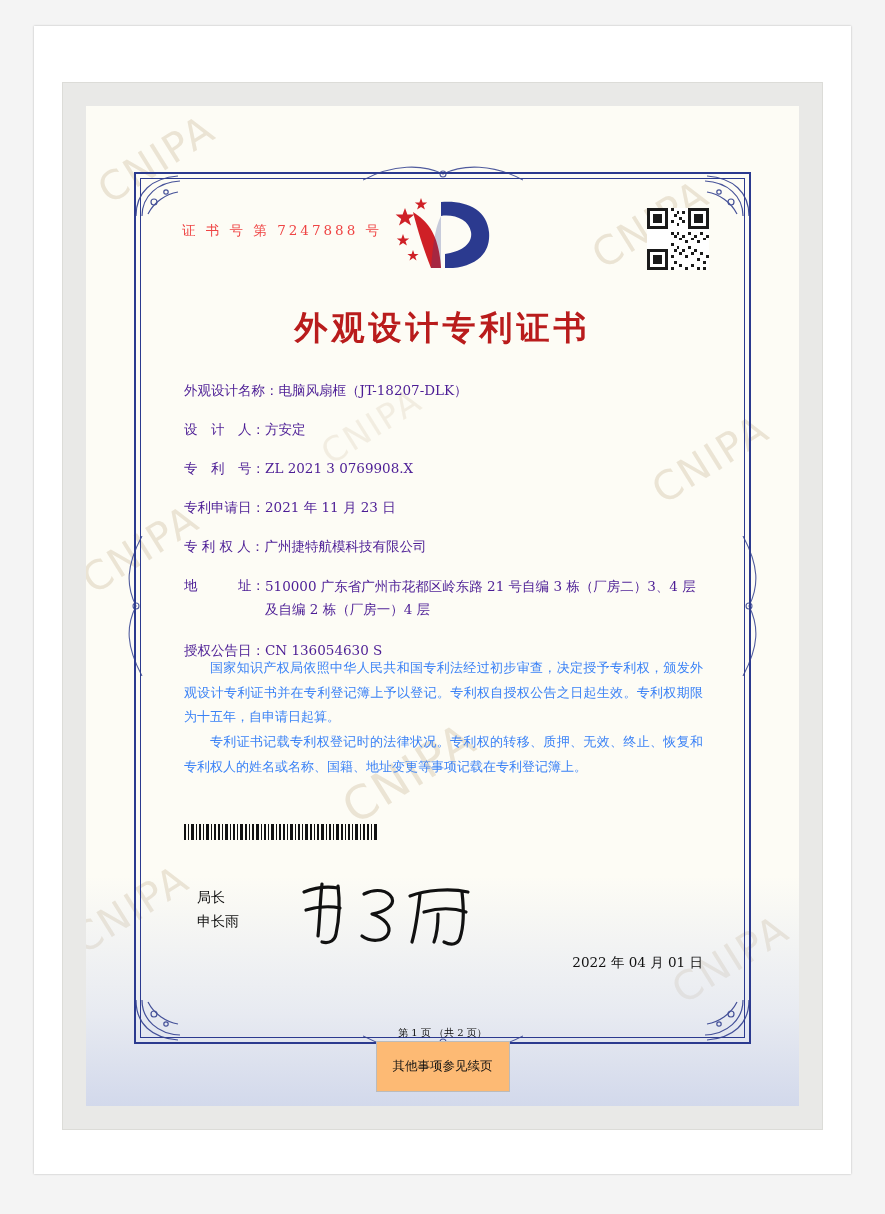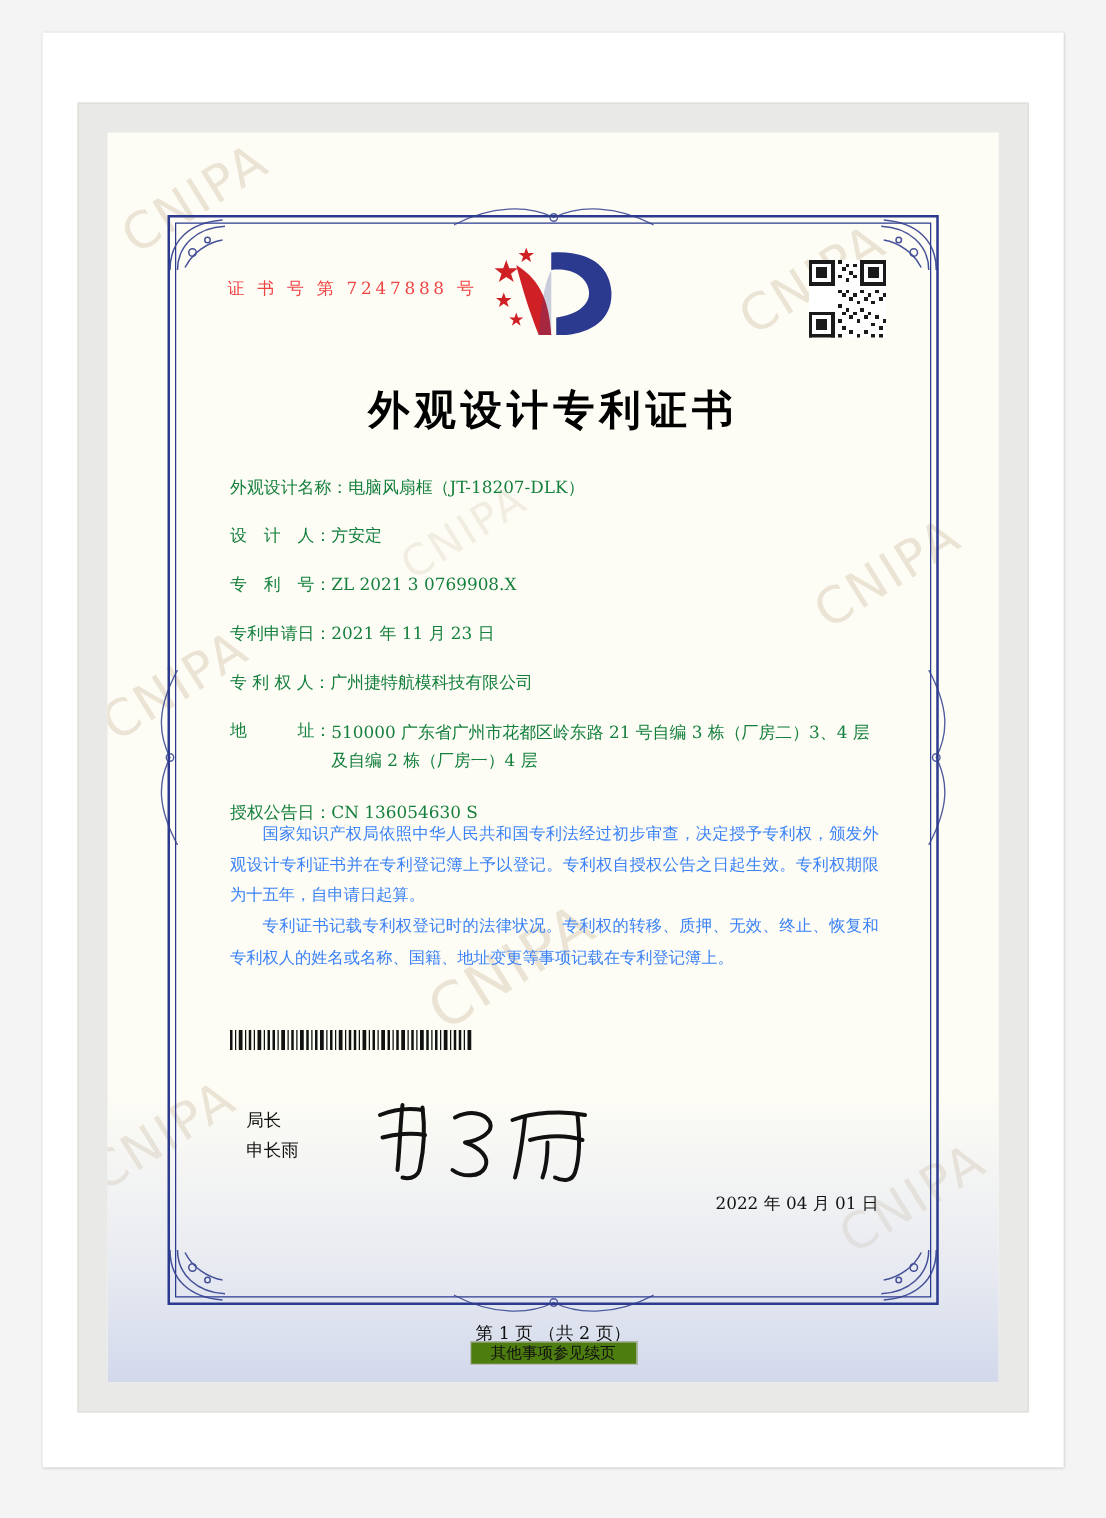--- a/index.html
+++ b/index.html
@@ -75,26 +75,26 @@
   .emblem{
     position:absolute;left:50%;top:-26px;transform:translateX(-50%);
     width:120px;height:90px;
   }
   .title{
     position:absolute;left:0;right:0;top:92px;
     text-align:center;
     font-size:33px;
     font-weight:bold;
     letter-spacing:4px;
-    color:#000000;
+    color:#b91c1c;
     font-family:"DejaVu Serif","Liberation Serif",serif;
   }
   .fields{
     position:absolute;left:2px;right:0;top:166px;
-    font-size:13.5px;color:#15803d;line-height:1.55;
+    font-size:13.5px;color:#4c1d95;line-height:1.55;
   }
   .field{
     display:flex;margin-bottom:18px;
   }
   .fl{
     white-space:pre;flex:0 0 auto;
   }
   .fv{
     flex:1 1 auto;
   }
@@ -118,32 +118,32 @@
   }
   .signature{
     position:absolute;left:110px;top:660px;
     width:210px;height:80px;
   }
   .date-right{
     position:absolute;right:0;top:740px;
     font-size:13.5px;color:#111;
   }
   .pageno{
-    position:absolute;left:0;right:0;top:844px;
-    text-align:center;font-size:14px;color:#111;
+    position:absolute;left:0;right:0;top:812px;
+    text-align:center;font-size:10px;color:#111;
   }
   .footnote{
     position:absolute;left:0;right:0;bottom:14px;
     text-align:center;
   }
   .footnote span{
     display:inline-block;
     border:1px solid #bbb;
-    background:#4d7c0f;
-    padding:0 16px;
+    background:#fdba74;
+    padding:16px 16px;
     font-size:12.5px;
     color:#111;
   }
   .grad-bottom{
     position:absolute;left:0;right:0;bottom:0;height:230px;
     background:linear-gradient(to bottom,rgba(255,255,255,0) 0%,rgba(214,220,238,.55) 60%,rgba(196,205,232,.75) 100%);
     pointer-events:none;
   }
 </style>
 </head>

